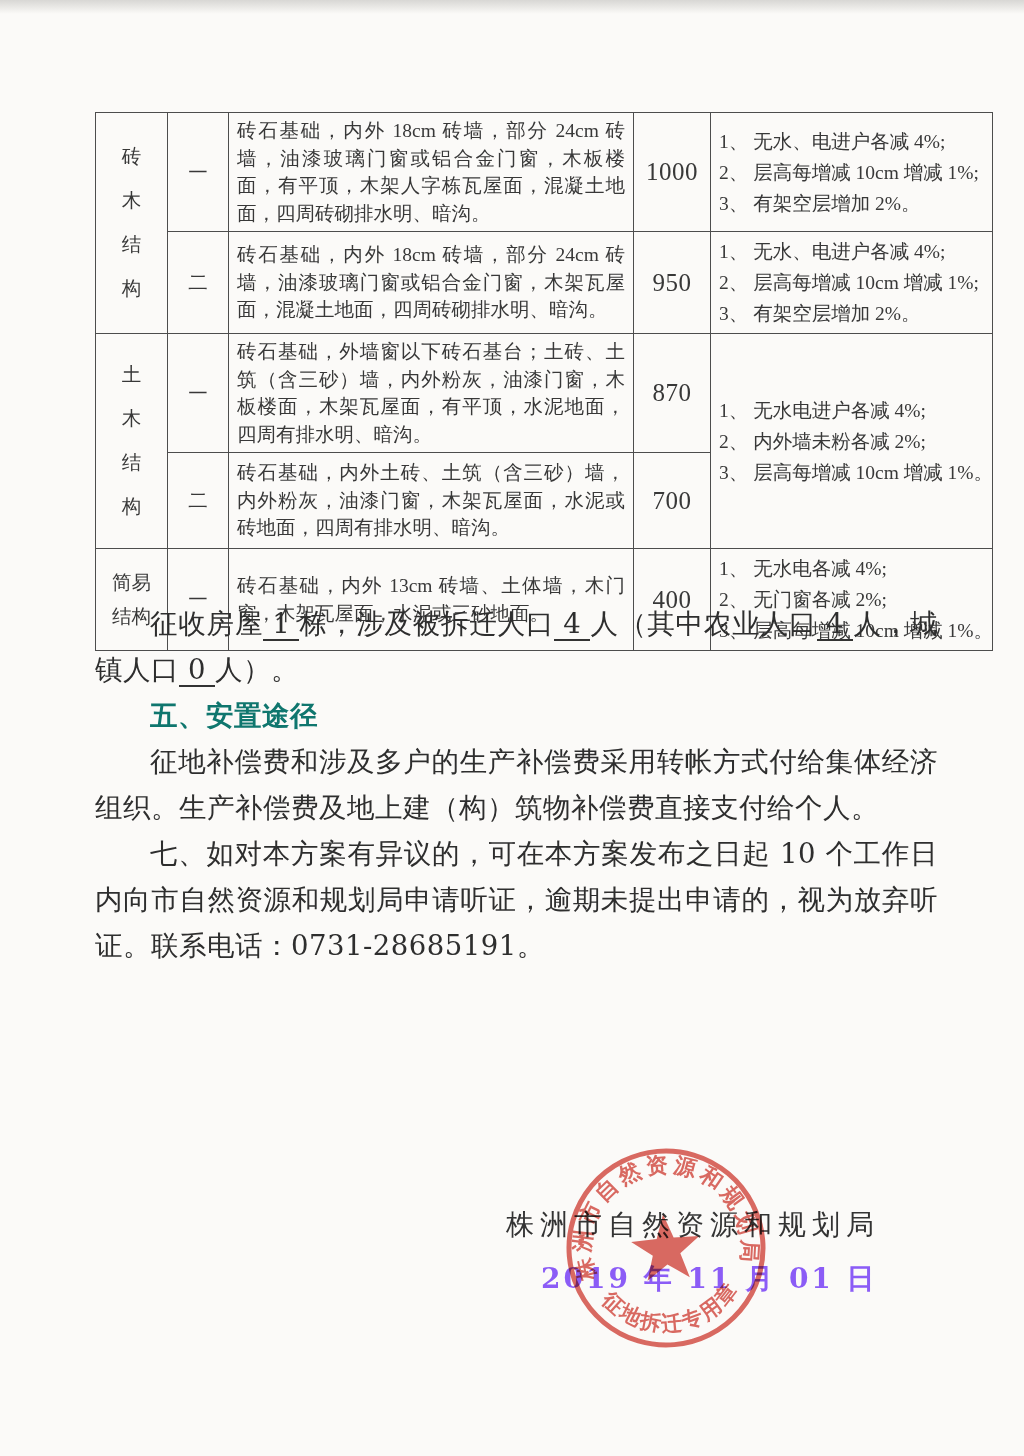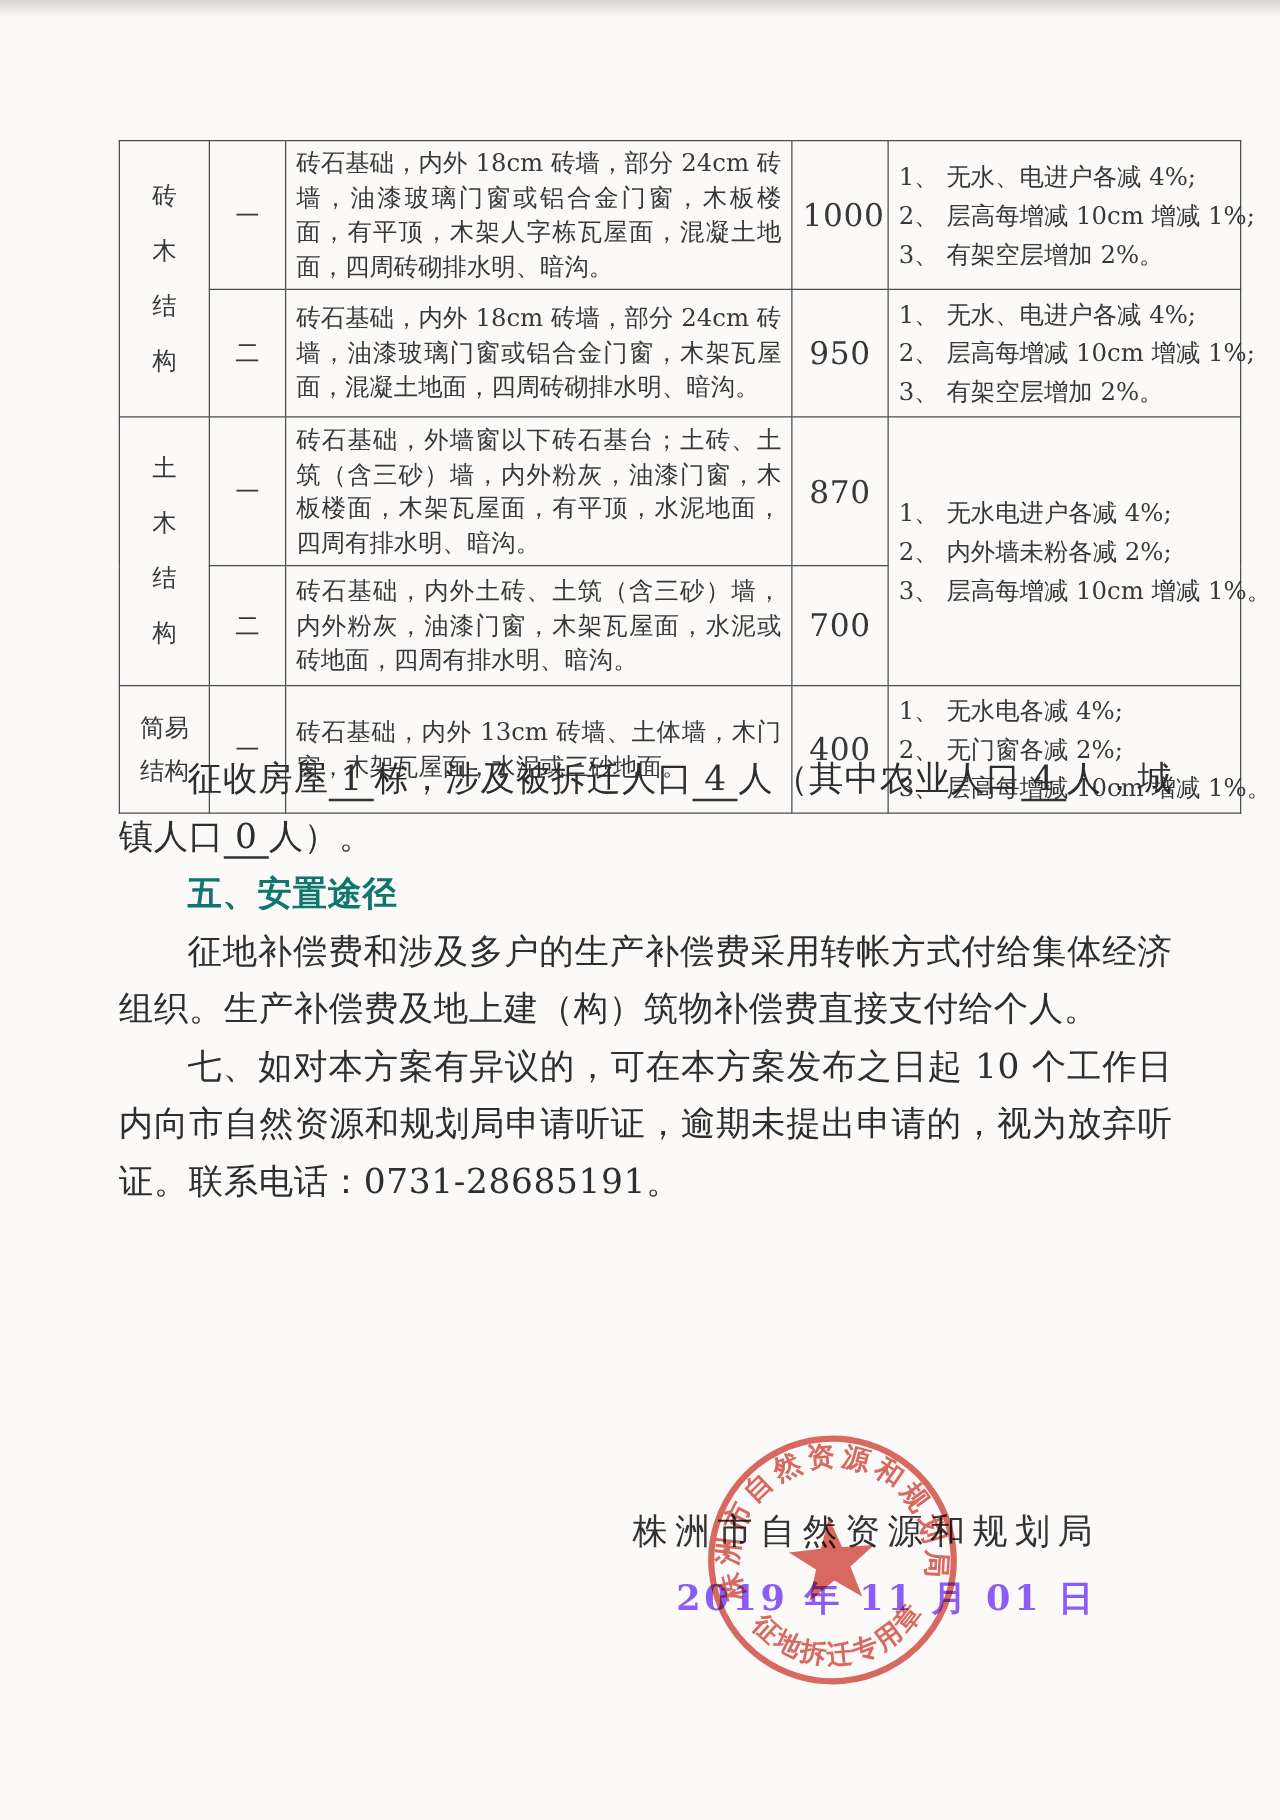--- a/index.html
+++ b/index.html
@@ -15,21 +15,21 @@
     opacity:.8;
   }
   
   table.price-table{
     position:absolute;left:95px;top:112px;width:838px;
     border-collapse:collapse;table-layout:fixed;
     font-size:19.5px;color:#383838;
   }
   .price-table td{
     border:1.8px solid #4d4d4d;
-    padding:4px 8px;vertical-align:middle;
+    padding:4px 8px;vertical-align:middle;font-family:Liberation Serif, serif;
   }
   .c-struct{width:55px;text-align:center;}
   .c-grade{width:44px;text-align:center;}
   .c-desc{width:388px;}
   .c-price{width:60px;text-align:center;}
   .c-adj{width:265px;}
   .vert{display:block;margin:0 auto;word-break:break-all;text-align:center;}
   .w1{width:24px;line-height:44px;}
   .w2{width:46px;line-height:34px;}
   .desc{line-height:27.5px;text-align:justify;}

